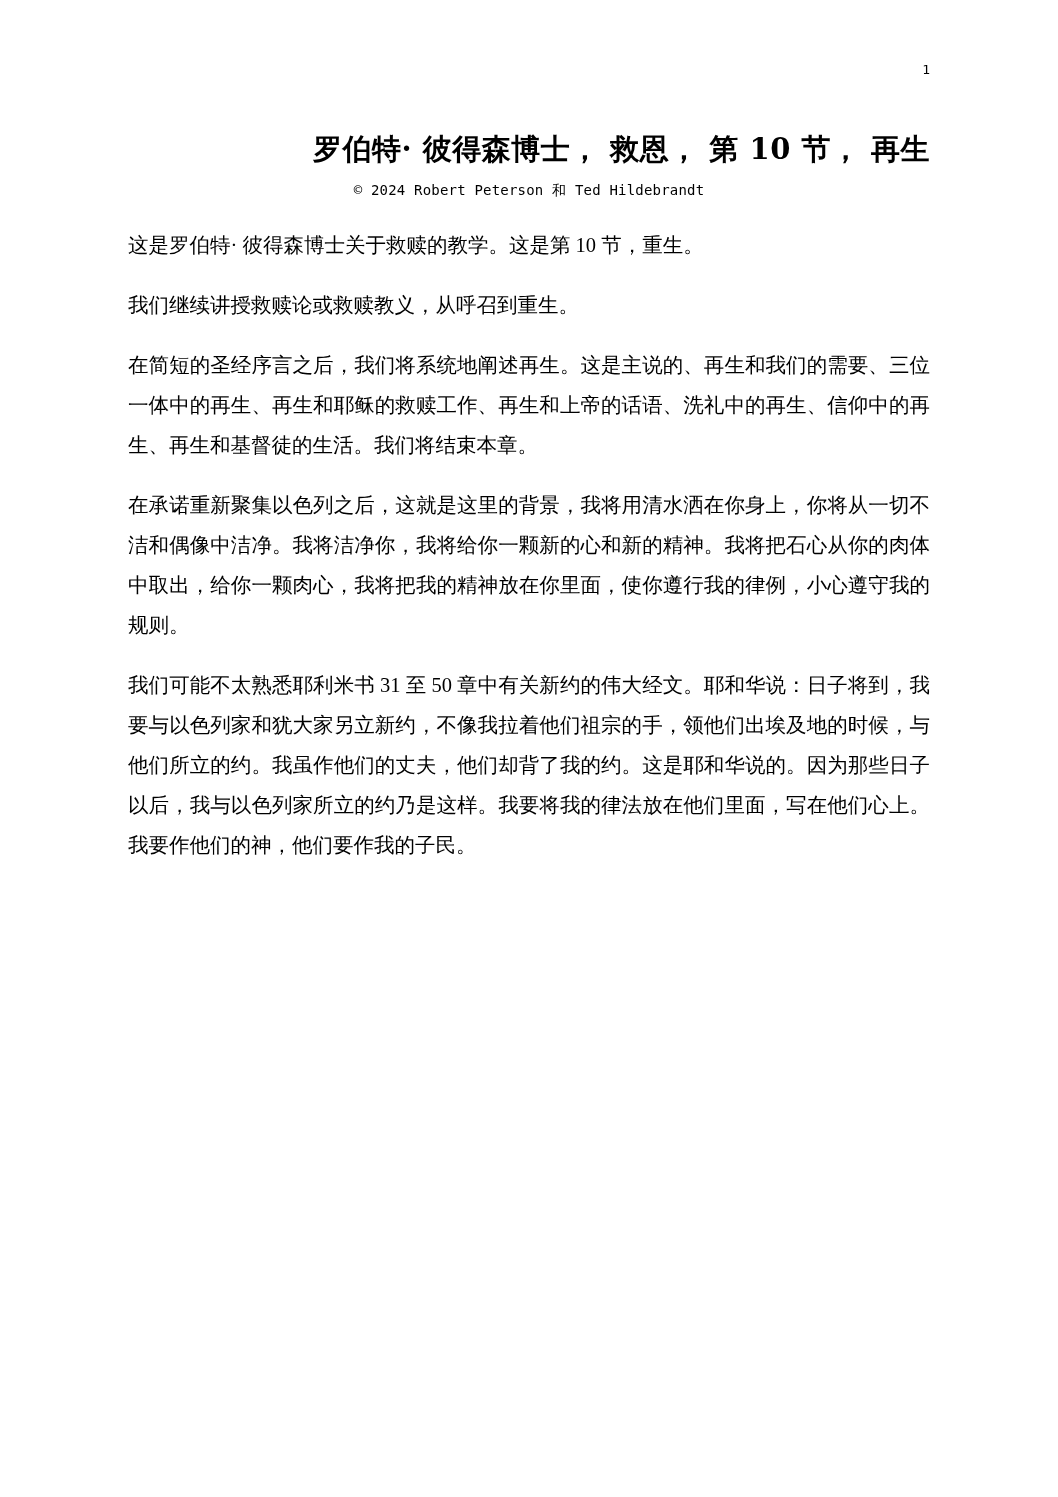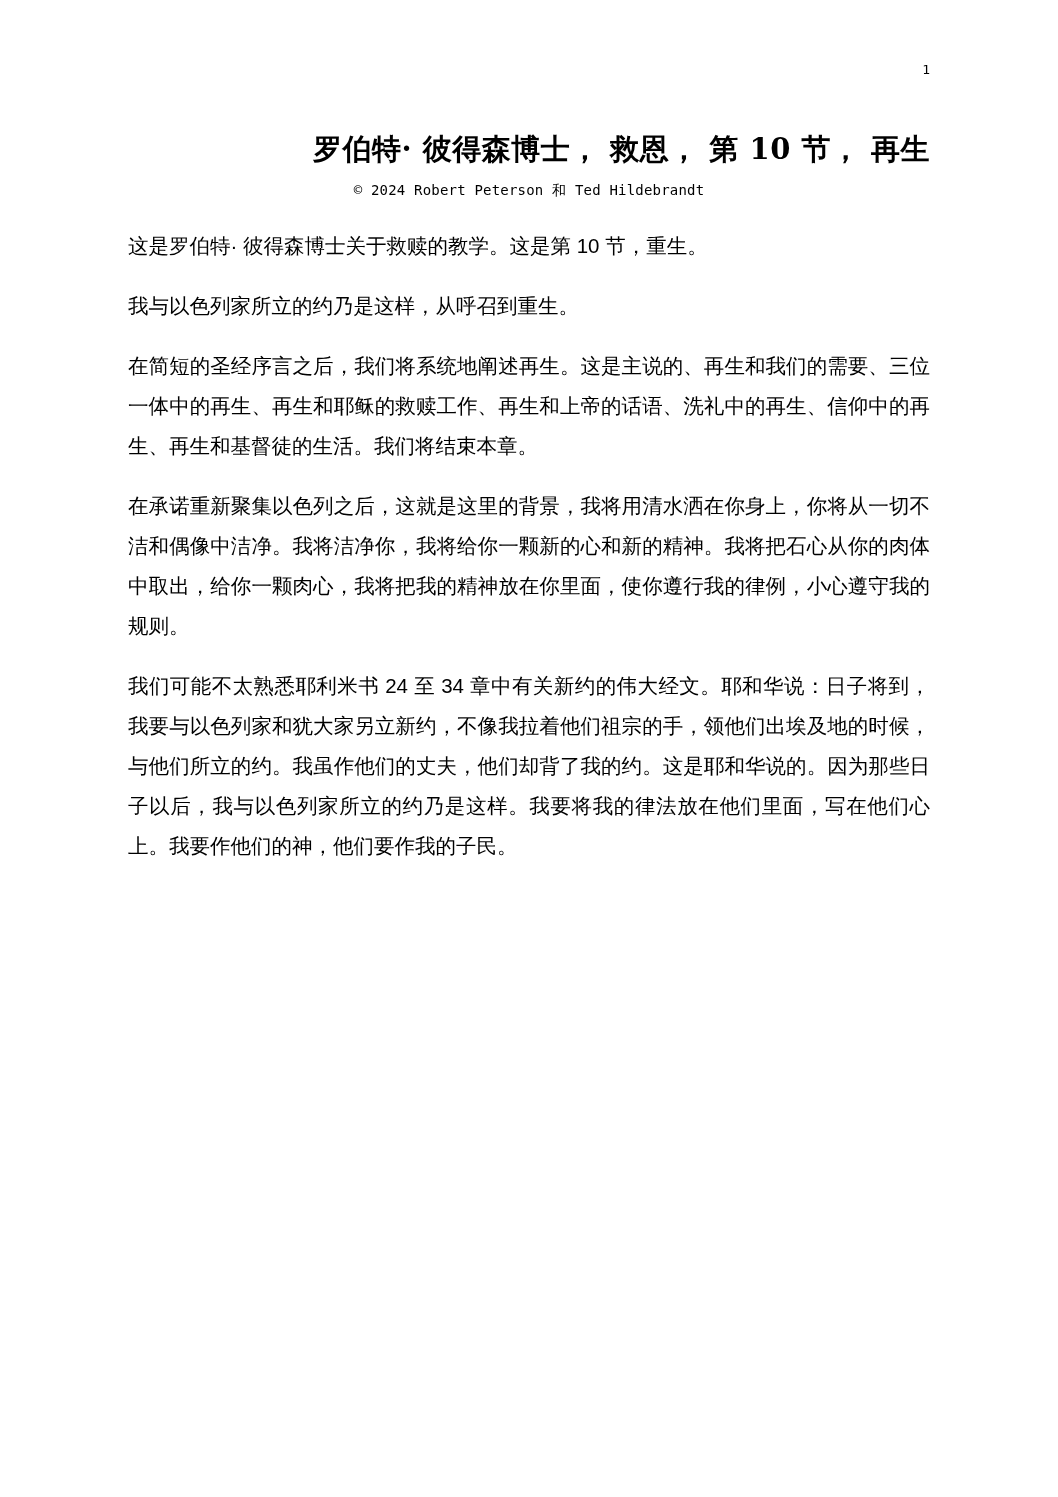--- a/index.html
+++ b/index.html
@@ -46,38 +46,38 @@
   }
   .body-text {
     margin-top: 26px;
   }
   .para {
     font-size: 20.5px;
     line-height: 1.95;
     text-align: justify;
     text-justify: inter-ideograph;
     margin: 0 0 20px 0;
-    font-family: Liberation Sans, sans-serif;
+    font-family: Liberation Serif, serif;
   }
   .para:last-child {
     margin-bottom: 0;
   }
 </style>
 </head>
 <body>
 
 <div class="page">
 
   <div class="page-number">1</div>
 
   <h1 class="doc-title">罗伯特· 彼得森博士， 救恩， 第 10 节， 再生</h1>
 
   <div class="doc-copyright">© 2024 Robert Peterson 和 Ted Hildebrandt</div>
 
   <div class="body-text">
     <p class="para">这是罗伯特· 彼得森博士关于救赎的教学。这是第 10 节，重生。</p>
-    <p class="para">我与以色列家所立的约乃是这样，从呼召到重生。</p>
+    <p class="para">我们继续讲授救赎论或救赎教义，从呼召到重生。</p>
     <p class="para">在简短的圣经序言之后，我们将系统地阐述再生。这是主说的、再生和我们的需要、三位一体中的再生、再生和耶稣的救赎工作、再生和上帝的话语、洗礼中的再生、信仰中的再生、再生和基督徒的生活。我们将结束本章。</p>
     <p class="para">在承诺重新聚集以色列之后，这就是这里的背景，我将用清水洒在你身上，你将从一切不洁和偶像中洁净。我将洁净你，我将给你一颗新的心和新的精神。我将把石心从你的肉体中取出，给你一颗肉心，我将把我的精神放在你里面，使你遵行我的律例，小心遵守我的规则。</p>
-    <p class="para">我们可能不太熟悉耶利米书 24 至 34 章中有关新约的伟大经文。耶和华说：日子将到，我要与以色列家和犹大家另立新约，不像我拉着他们祖宗的手，领他们出埃及地的时候，与他们所立的约。我虽作他们的丈夫，他们却背了我的约。这是耶和华说的。因为那些日子以后，我与以色列家所立的约乃是这样。我要将我的律法放在他们里面，写在他们心上。我要作他们的神，他们要作我的子民。</p>
+    <p class="para">我们可能不太熟悉耶利米书 31 至 50 章中有关新约的伟大经文。耶和华说：日子将到，我要与以色列家和犹大家另立新约，不像我拉着他们祖宗的手，领他们出埃及地的时候，与他们所立的约。我虽作他们的丈夫，他们却背了我的约。这是耶和华说的。因为那些日子以后，我与以色列家所立的约乃是这样。我要将我的律法放在他们里面，写在他们心上。我要作他们的神，他们要作我的子民。</p>
   </div>
 
 </div>
 
 </body></html>

